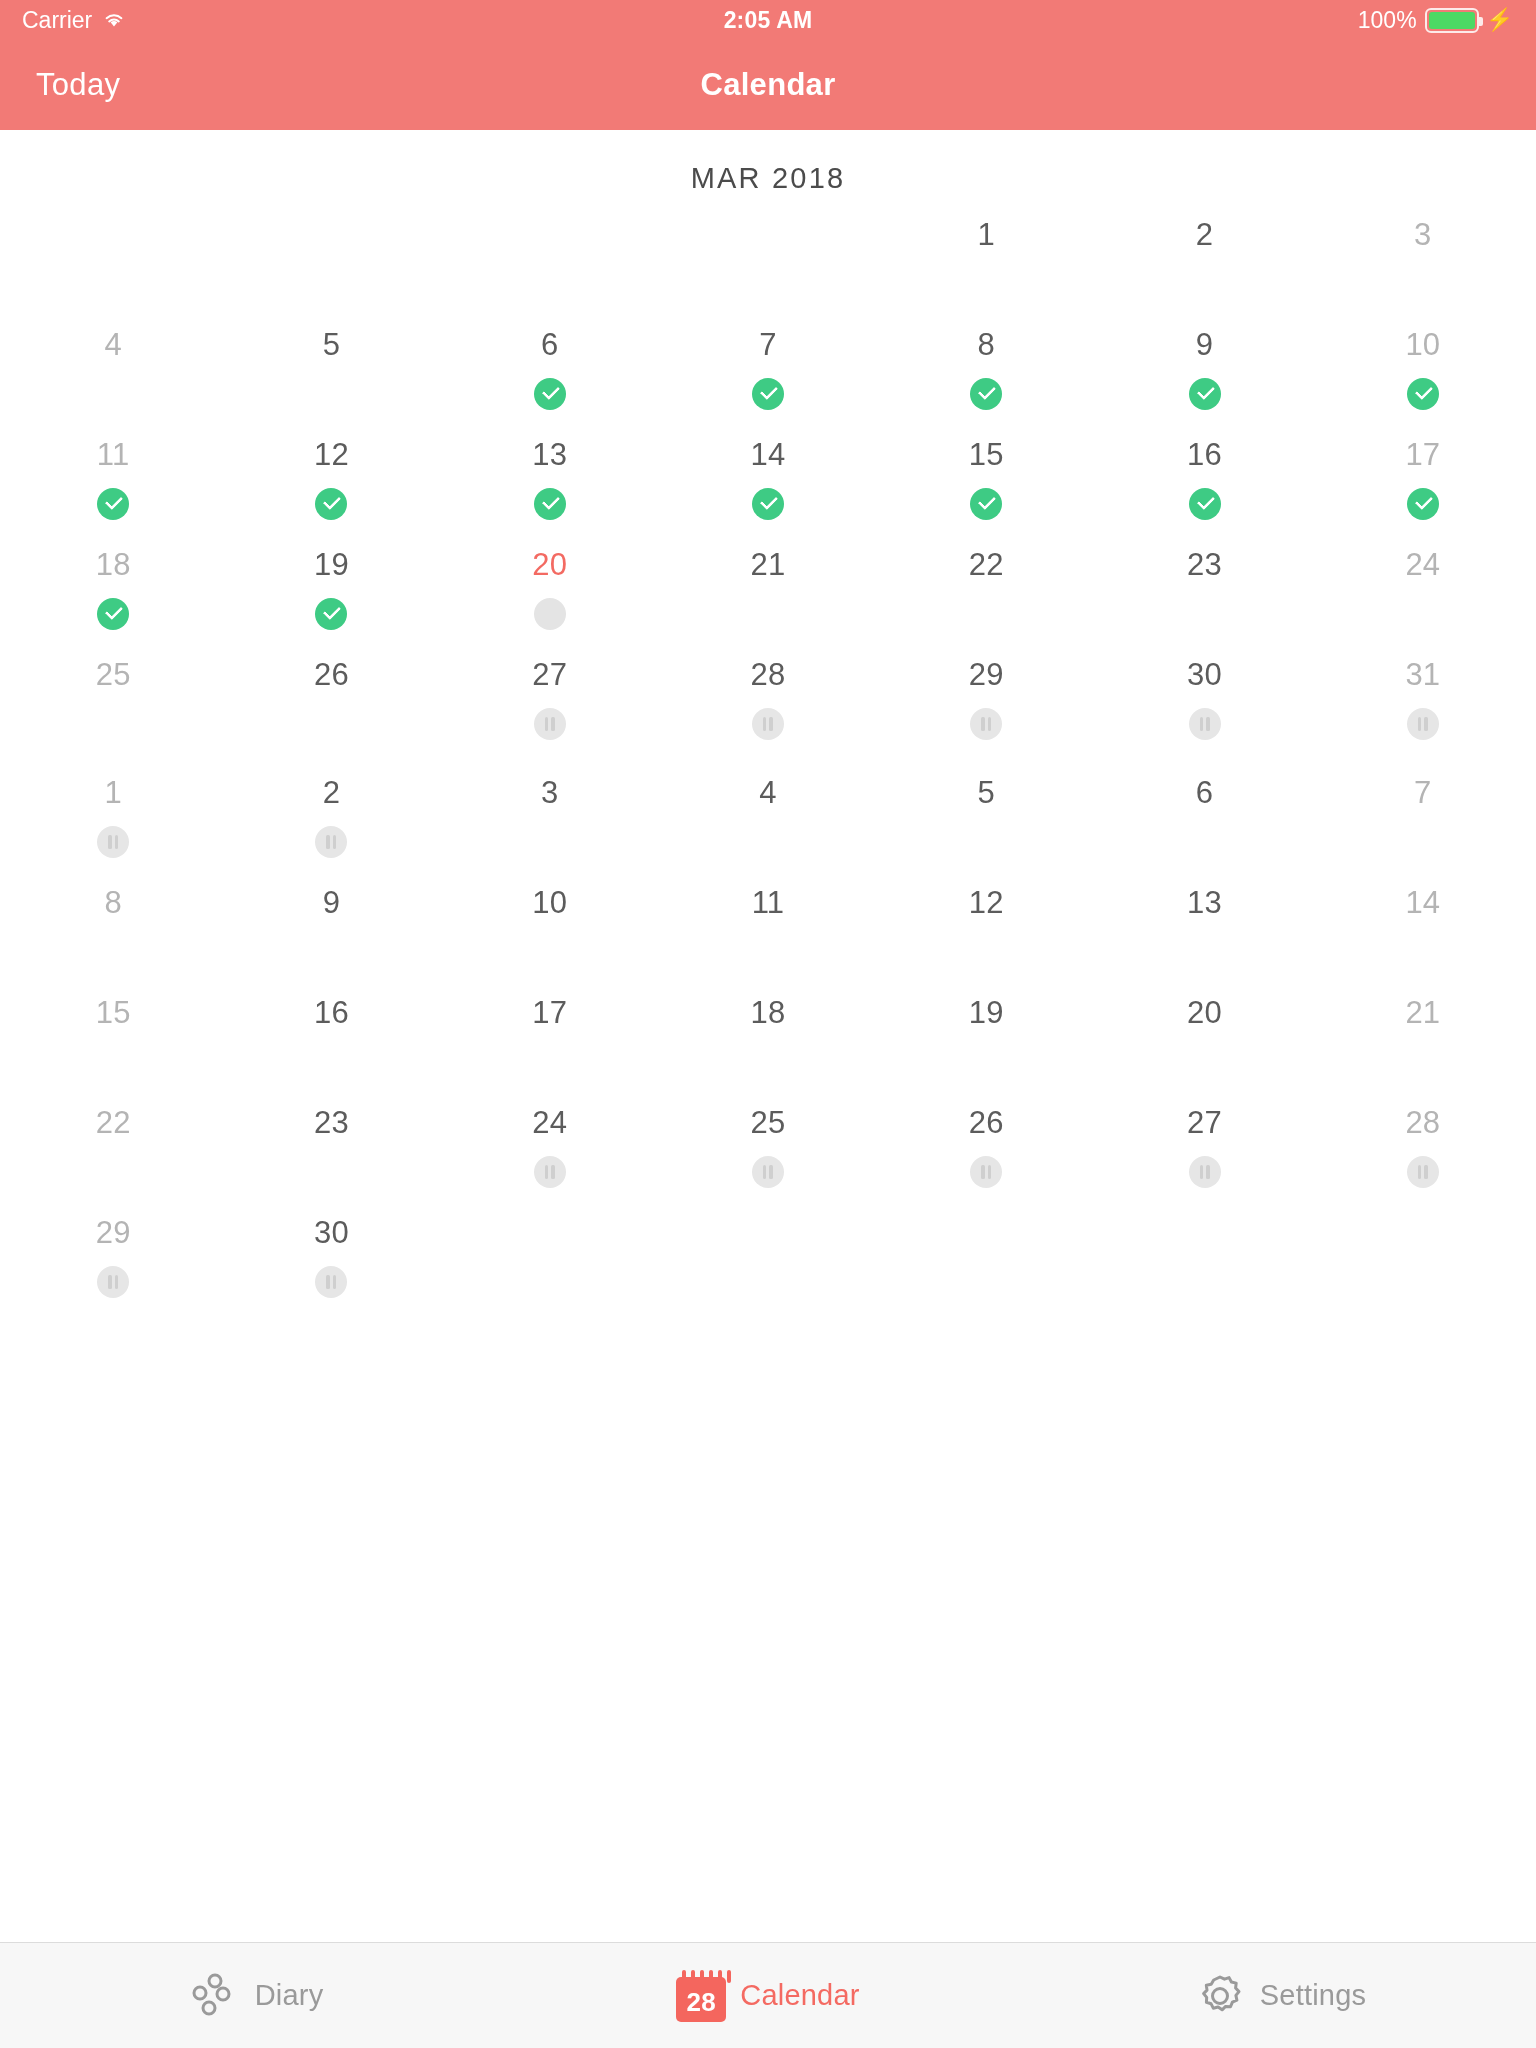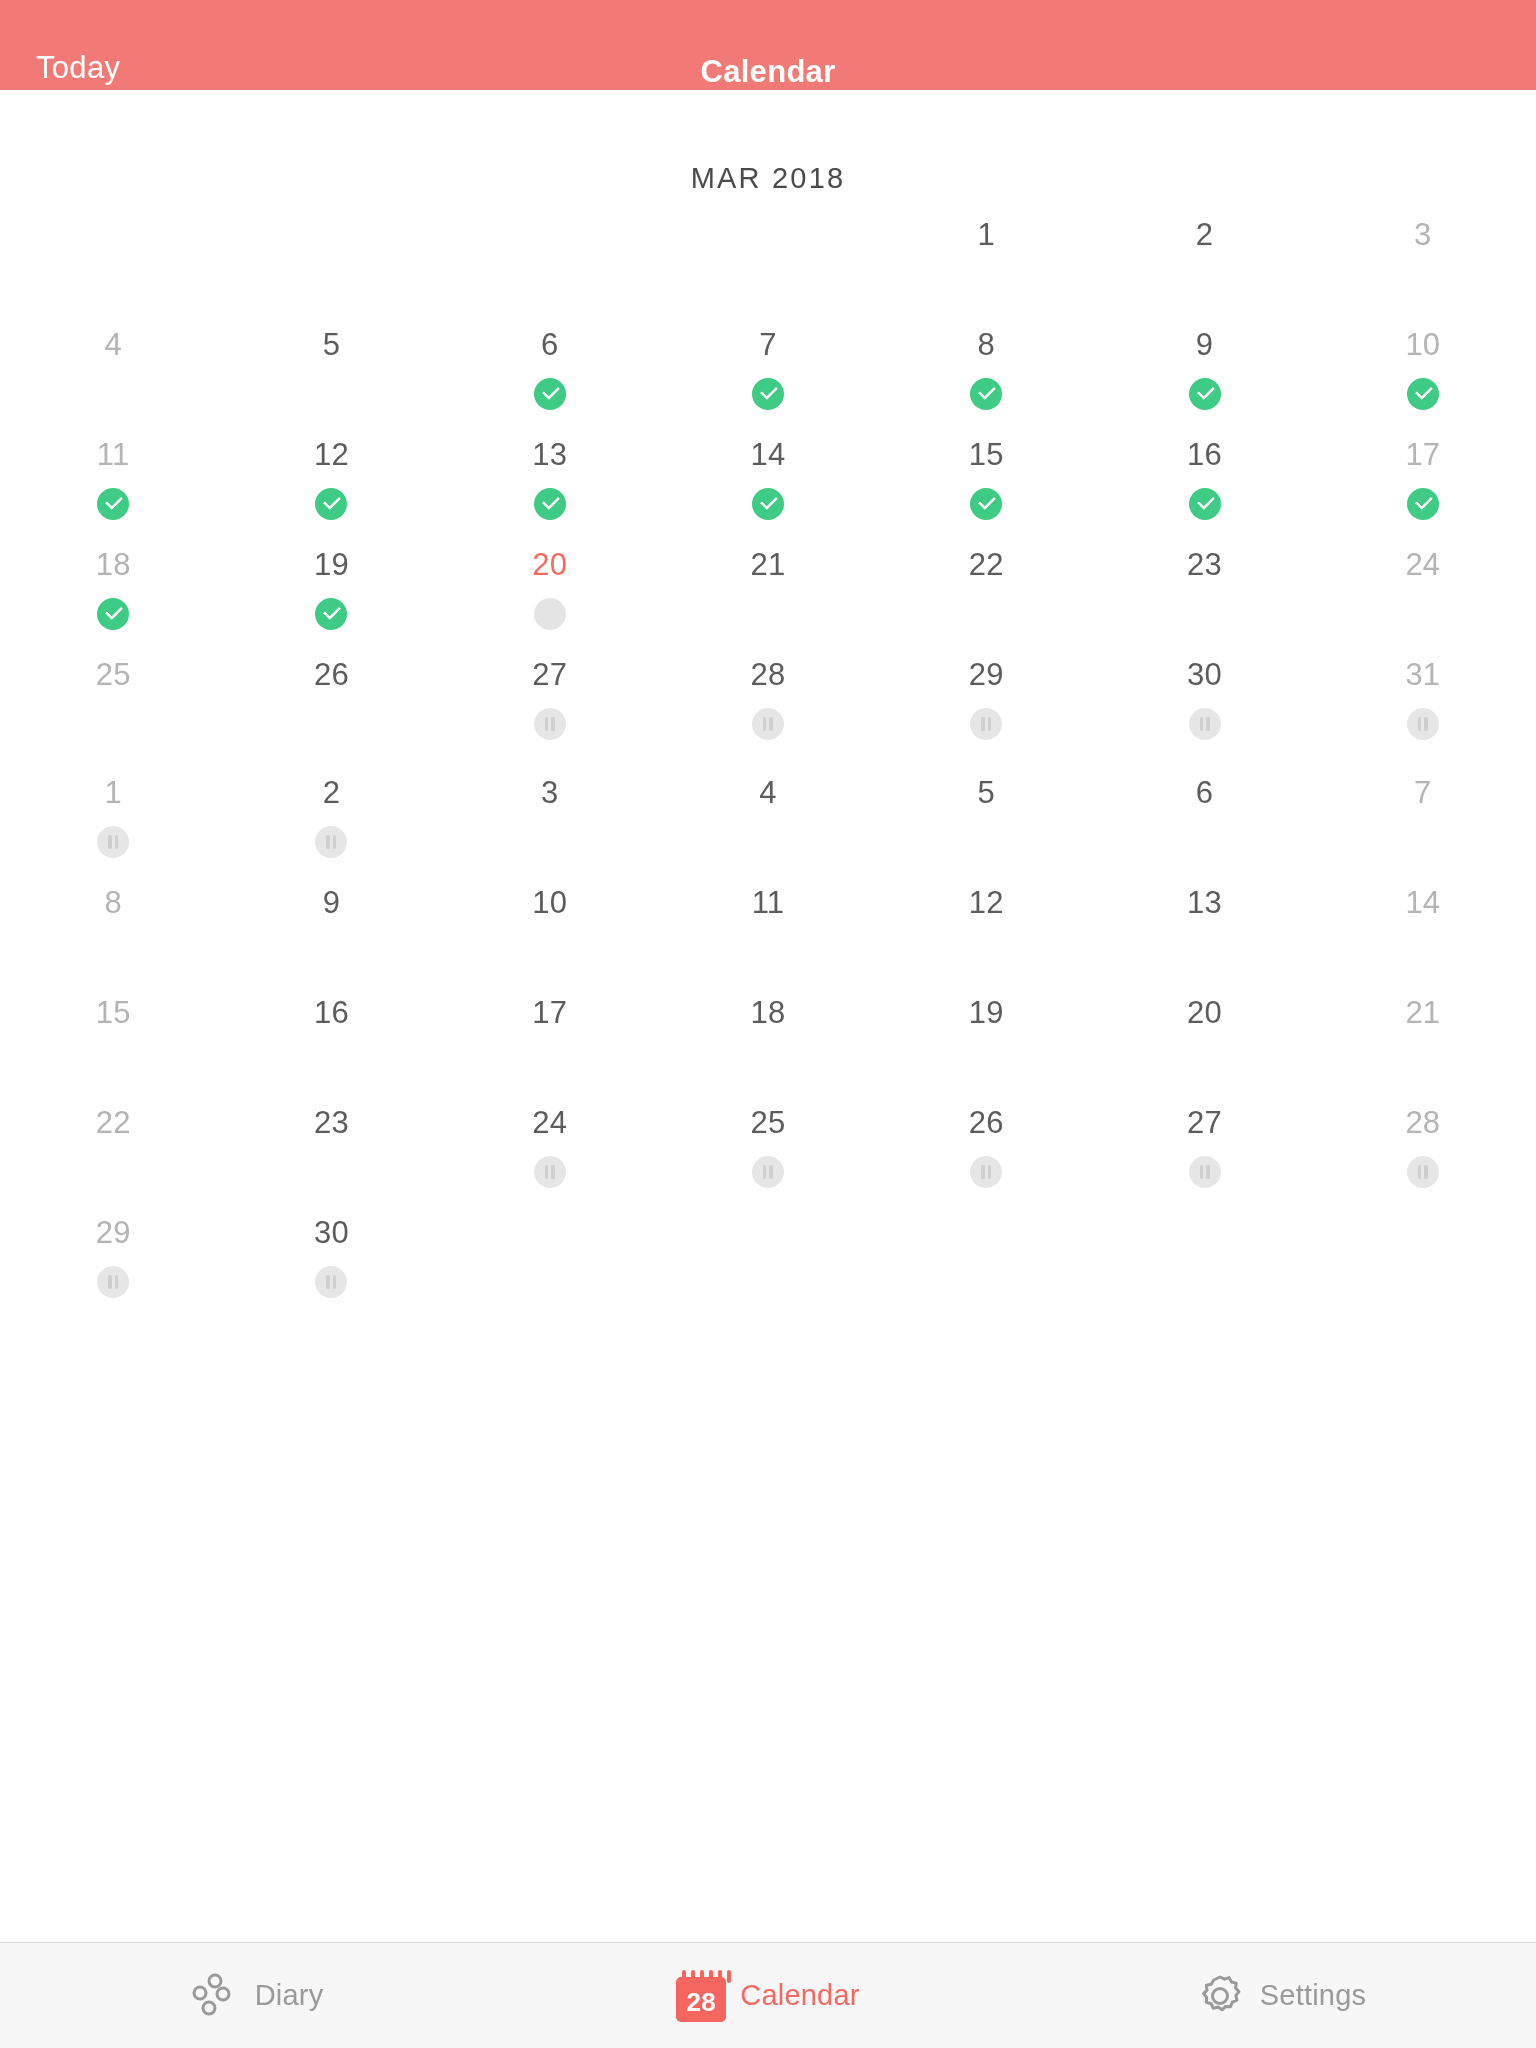--- a/index.html
+++ b/index.html
@@ -37,21 +37,21 @@
     content:""; position:absolute; right:-6px; top:7px;
     width:4px; height:9px; background:rgba(255,255,255,.85);
     border-radius:0 2px 2px 0;
   }
   .battery i { display:block; width:100%; height:100%; background:#4cd964; border-radius:3px; }
   .bolt { font-size:22px; line-height:1; }
 
   
   .navbar {
     height:90px; background:#f27a76; position:relative;
-    display:flex; align-items:flex-end; padding:0 34px;
+    display:flex; align-items:center; padding:0 34px;
   }
   .nav-today {
     color:#fff; font-size:31px; letter-spacing:.3px;
     background:none; border:none; cursor:pointer;
     font-family:inherit; padding:4px 2px;
   }
   .nav-title {
     position:absolute; left:0; right:0; text-align:center;
     color:#fff; font-size:31px; font-weight:bold; letter-spacing:.3px;
     pointer-events:none;
@@ -132,20 +132,40 @@
   .cal-ico .rings { position:absolute; left:6px; top:0; display:flex; gap:5px; }
   .cal-ico .rings i {
     width:4px; height:13px; background:#f4665e; border-radius:2px; display:block;
   }
 </style>
 </head>
 <body>
 
 <div class="phone">
 
+  <div class="statusbar">
+    <div class="sb-left">
+      <span>Carrier</span>
+      <span class="wifi">
+        <svg viewBox="0 0 24 18" width="24" height="18">
+          <path d="M12 15.5 L8.6 11.3 a5.4 5.4 0 0 1 6.8 0 Z" fill="#fff"></path>
+          <path d="M4.6 7.2 a11 11 0 0 1 14.8 0" stroke="#fff" stroke-width="2" fill="none" stroke-linecap="round"></path>
+          <path d="M7.2 10.4 a7.2 7.2 0 0 1 9.6 0" stroke="#fff" stroke-width="2" fill="none" stroke-linecap="round"></path>
+        </svg>
+      </span>
+    </div>
+    <div class="sb-center">2:05 AM</div>
+    <div class="sb-right">
+      <span>100%</span>
+      <span class="battery">
+          <i></i>
+        </span>
+      <span class="bolt">⚡</span>
+    </div>
+  </div>
 
   <div class="navbar">
     <button class="nav-today">Today</button>
     <div class="nav-title">Calendar</div>
   </div>
 
   <div class="content">
     <div id="months-root">
         <div class="month">
           <div class="month-title">MAR 2018</div>

